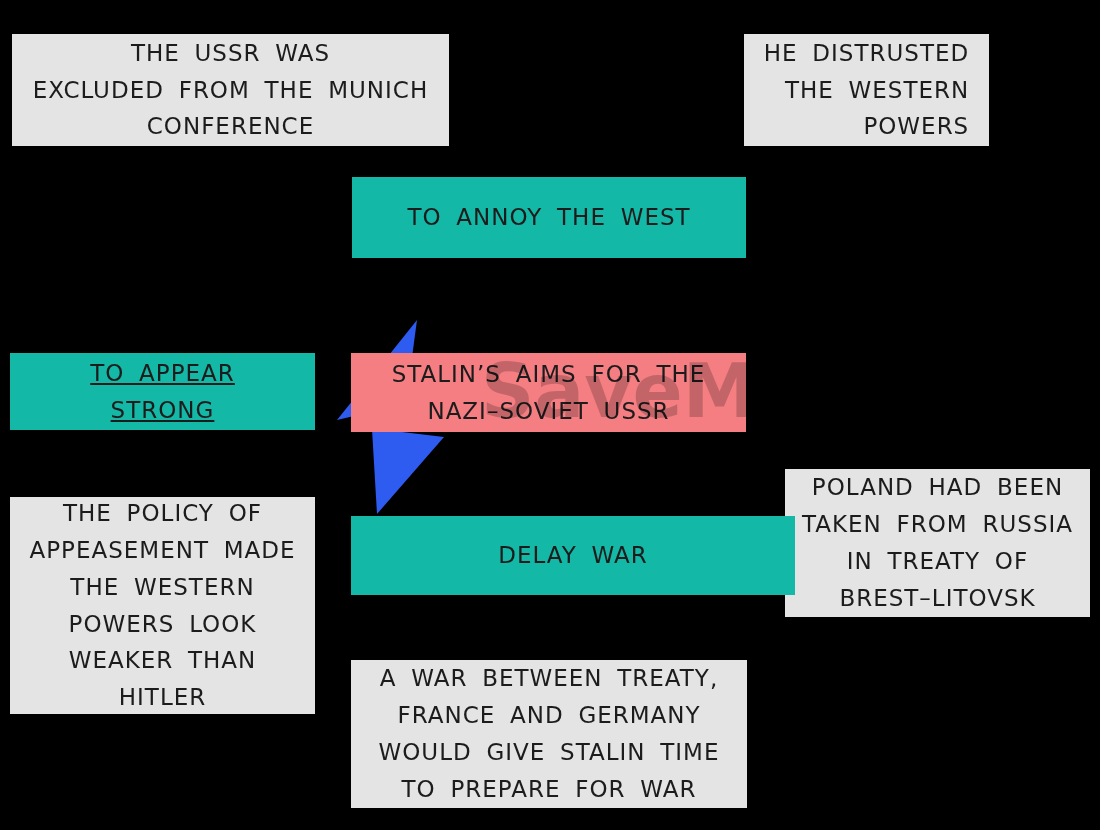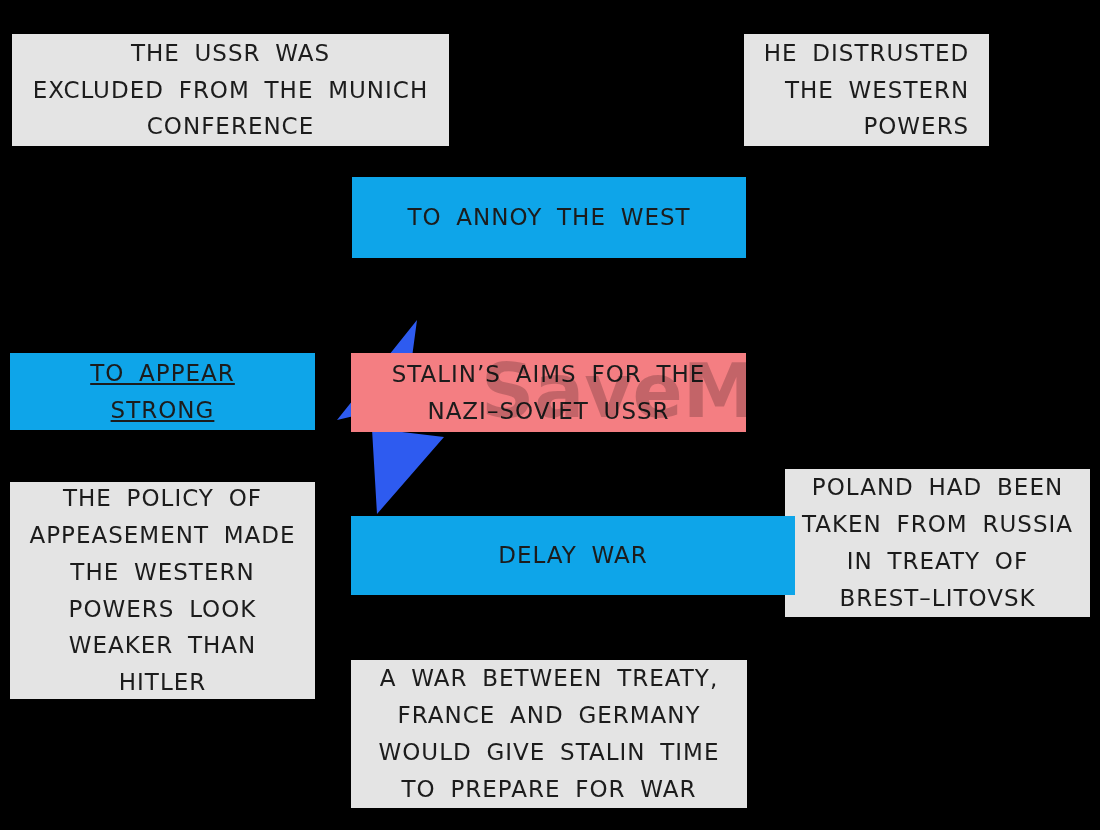--- a/index.html
+++ b/index.html
@@ -20,30 +20,30 @@
     padding:4px 10px;
   }
   .node .label{
     white-space:pre-line;
     font-size:23px;
     line-height:1.6;
     letter-spacing:1px;
     word-spacing:0.28em;
   }
   .detail{background:#e4e4e4;margin-top:12px;}
-  .aim{background:#0ea5e9;}
+  .aim{background:#14b8a6;}
   .central{background:#f47e82;}
   
   .pos-munich      {left:12px;  top:22px;  width:437px; height:112px;}
   .pos-distrust    {left:744px; top:22px;  width:245px; height:112px;text-align:right;}
   .pos-annoy       {left:352px; top:177px; width:394px; height:81px;}
   .pos-appear      {left:10px;  top:353px; width:305px; height:77px;text-decoration:underline;}
   .pos-central     {left:351px; top:353px; width:395px; height:79px;}
   .pos-gain        {left:785px; top:345px; width:305px; height:82px;}
-  .pos-appeasement {left:10px;  top:470px; width:305px; height:217px;}
+  .pos-appeasement {left:10px;  top:485px; width:305px; height:217px;}
   .pos-poland      {left:785px; top:457px; width:305px; height:148px;}
   .pos-delay       {left:351px; top:516px; width:444px; height:79px;}
   .pos-prepare     {left:351px; top:648px; width:396px; height:148px;}
   .bolt-svg{
     position:absolute;left:0;top:0;width:1100px;height:830px;
     z-index:1;pointer-events:none;
   }
   .watermark{
     position:absolute;
     left:481px;top:348px;

